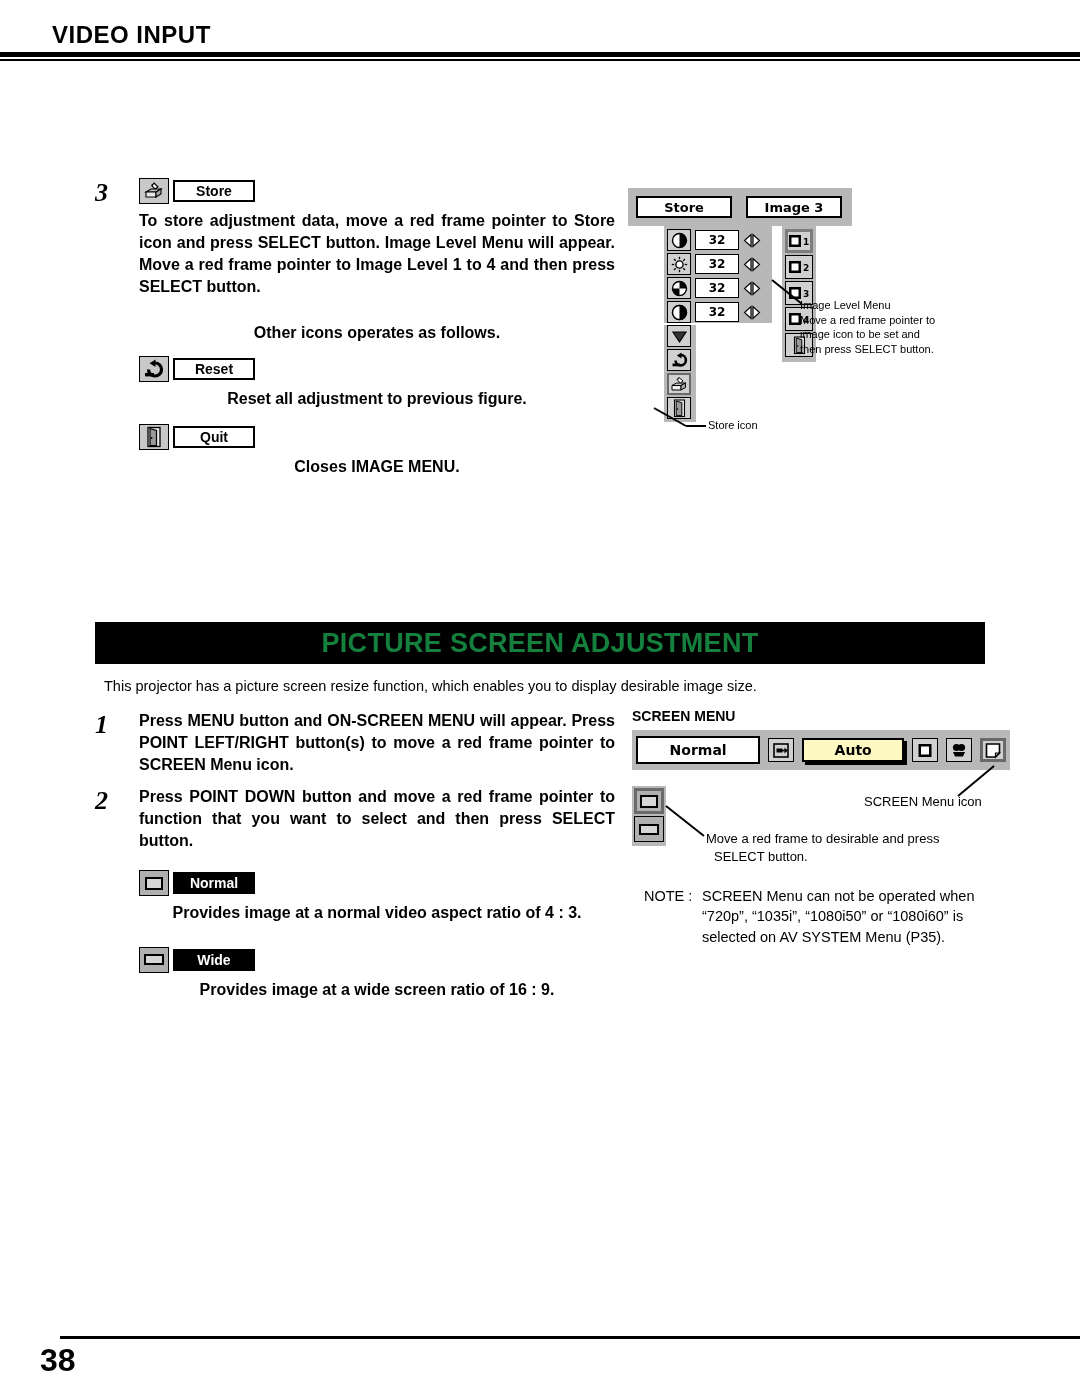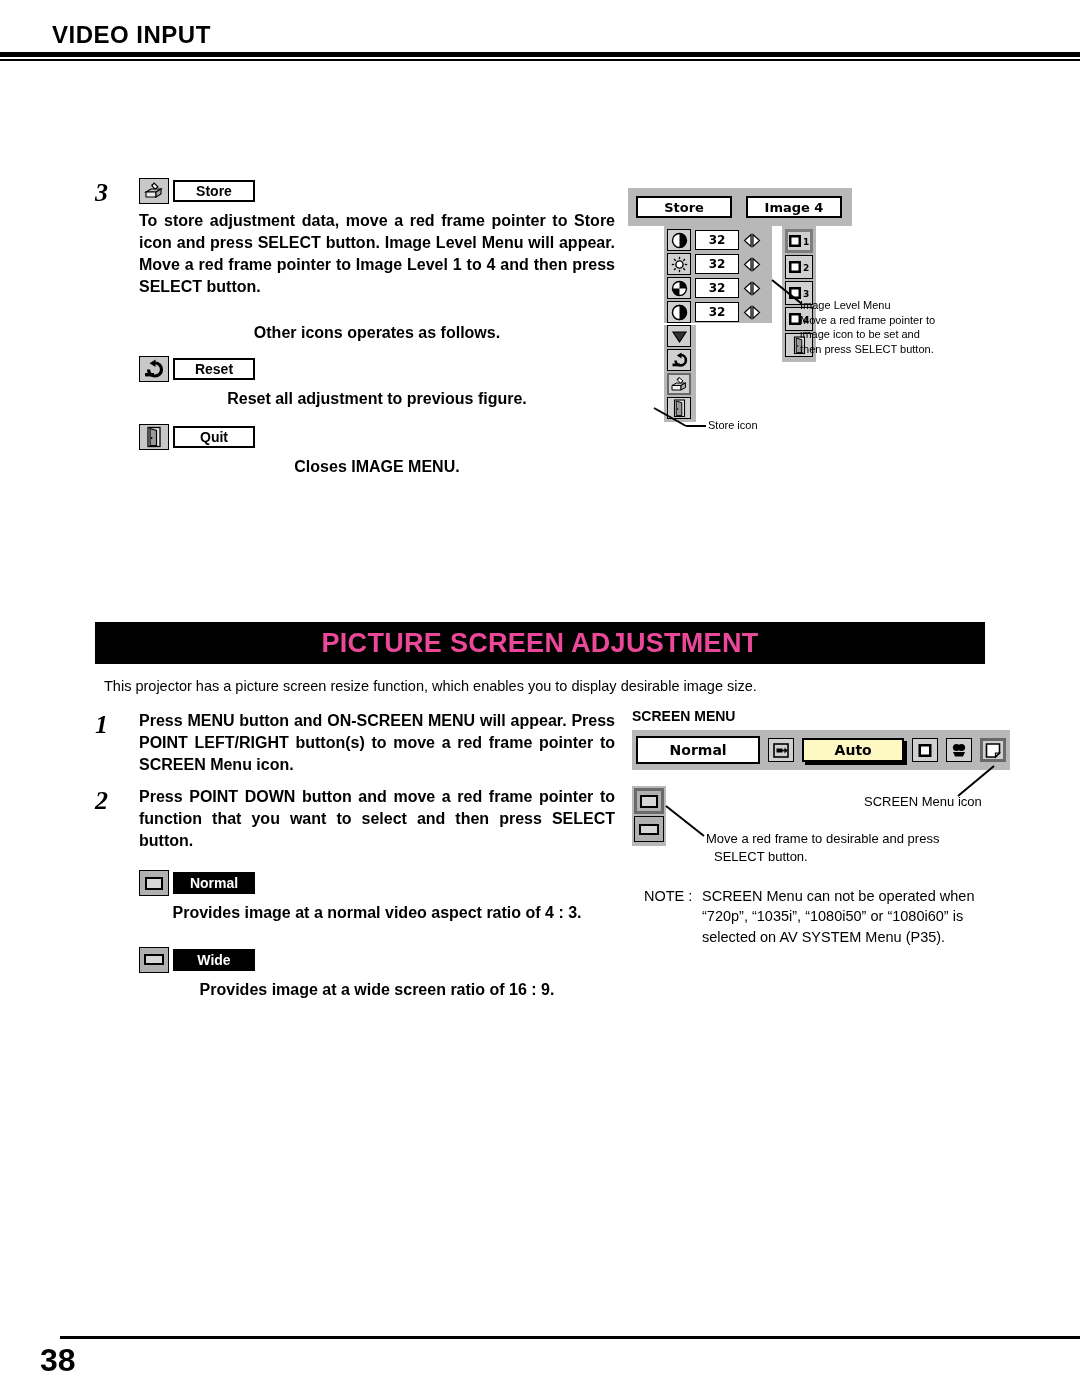--- a/index.html
+++ b/index.html
@@ -214,21 +214,21 @@
 
   
   .leader { position: absolute; }
 
   
   .banner {
     position: absolute;
     left: 95px; top: 622px;
     width: 890px; height: 42px;
     background: #000;
-    color: #ec4899;
+    color: #15803d;
     display: flex;
     align-items: center;
     justify-content: center;
     font-size: 27px;
     font-weight: bold;
     letter-spacing: 0.3px;
   }
   .intro {
     position: absolute;
     left: 104px; top: 678px;
@@ -429,21 +429,21 @@
       <p class="para nj">Closes IMAGE MENU.</p>
 
     </div>
   </div>
 </div>
 
 <div class="img-menu">
 
   <div class="menu-topbar">
     <div class="menu-field w-store">Store</div>
-    <div class="menu-field w-image">Image 4</div>
+    <div class="menu-field w-image">Image 3</div>
   </div>
 
   <div class="menu-cols">
     <div>
       <div class="col-left">
 
         <div class="slider-row">
           <div class="sq-icon">
             <svg width="17" height="17" viewBox="0 0 17 17">
               <circle cx="8.5" cy="8.5" r="7" fill="#fff" stroke="#000" stroke-width="1.4"></circle>

